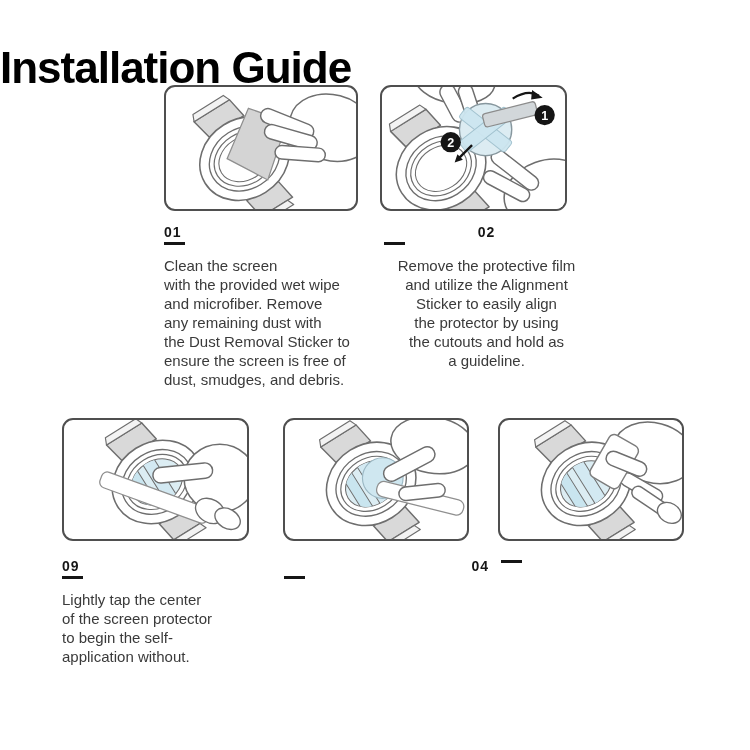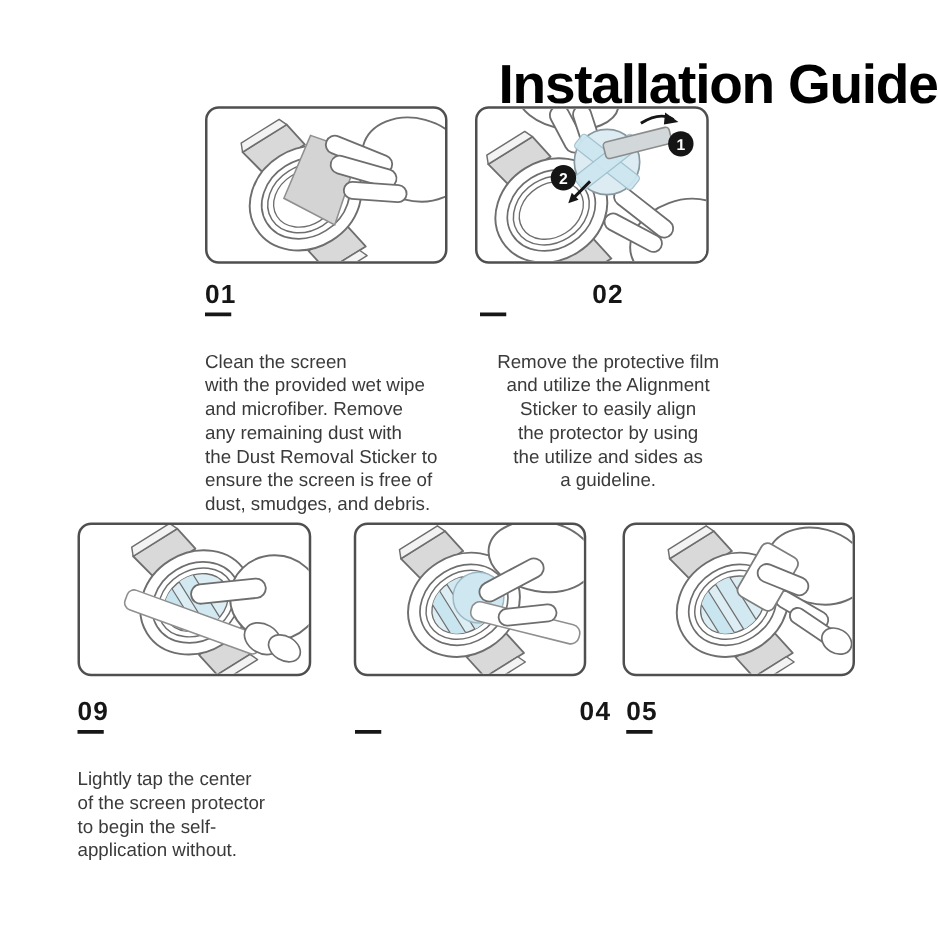--- a/index.html
+++ b/index.html
@@ -1,26 +1,26 @@
 <!DOCTYPE html>
 <html><head>
 <meta charset="utf-8">
 <style>
   html,body{margin:0;padding:0;background:#ffffff;}
   .page{position:relative;width:750px;height:750px;background:#fff;overflow:hidden;
         font-family:"Liberation Sans",sans-serif;}
-  .title{position:absolute;top:14px;left:0;width:750px;text-align:right;
+  .title{position:absolute;top:14px;left:0;width:750px;text-align:left;
          font-size:44px;font-weight:700;color:#000;letter-spacing:-1px;}
   .panel{position:absolute;background:#fff;border:2px solid #4f4f4f;border-radius:11px;
          overflow:hidden;box-sizing:border-box;}
   .panel svg{display:block;width:100%;height:100%;}
   .step{position:absolute;}
-  .step-num{font-size:21px;font-weight:700;color:#161616;letter-spacing:1px;}
+  .step-num{font-size:14px;font-weight:700;color:#161616;letter-spacing:1px;}
   .step-bar{width:21px;height:3px;background:#161616;margin-top:2px;}
-  .step-text{margin-top:27px;font-size:15px;line-height:19px;color:#3a3a3a;
+  .step-text{margin-top:11px;font-size:15px;line-height:19px;color:#3a3a3a;
              white-space:pre-line;}
 </style>
 </head>
 <body>
 
 <div class="page">
 
   <h1 class="title">Installation Guide</h1>
 
   <div class="panel" style="left:164px;top:85px;width:194px;height:126px;">
@@ -184,36 +184,35 @@
 dust, smudges, and debris.</div>
   </div>
 
   <div class="step" style="left:384px;top:224px;width:205px;text-align:center;">
     <div class="step-num">02</div>
     <div class="step-bar"></div>
     <div class="step-text">Remove the protective film
 and utilize the Alignment
 Sticker to easily align
 the protector by using
-the utilize and sides as
+the cutouts and hold as
 a guideline.</div>
   </div>
 
   <div class="step" style="left:62px;top:558px;width:205px;">
     <div class="step-num">09</div>
     <div class="step-bar"></div>
     <div class="step-text">Lightly tap the center
 of the screen protector
 to begin the self-
 application without.</div>
   </div>
 
   <div class="step" style="left:284px;top:558px;width:205px;text-align:right;">
     <div class="step-num">04</div>
     <div class="step-bar"></div>
   </div>
 
   <div class="step" style="left:501px;top:558px;width:215px;">
-    <div class="step-num">05</div>
     <div class="step-bar"></div>
   </div>
 
 </div>
 
 </body></html>

